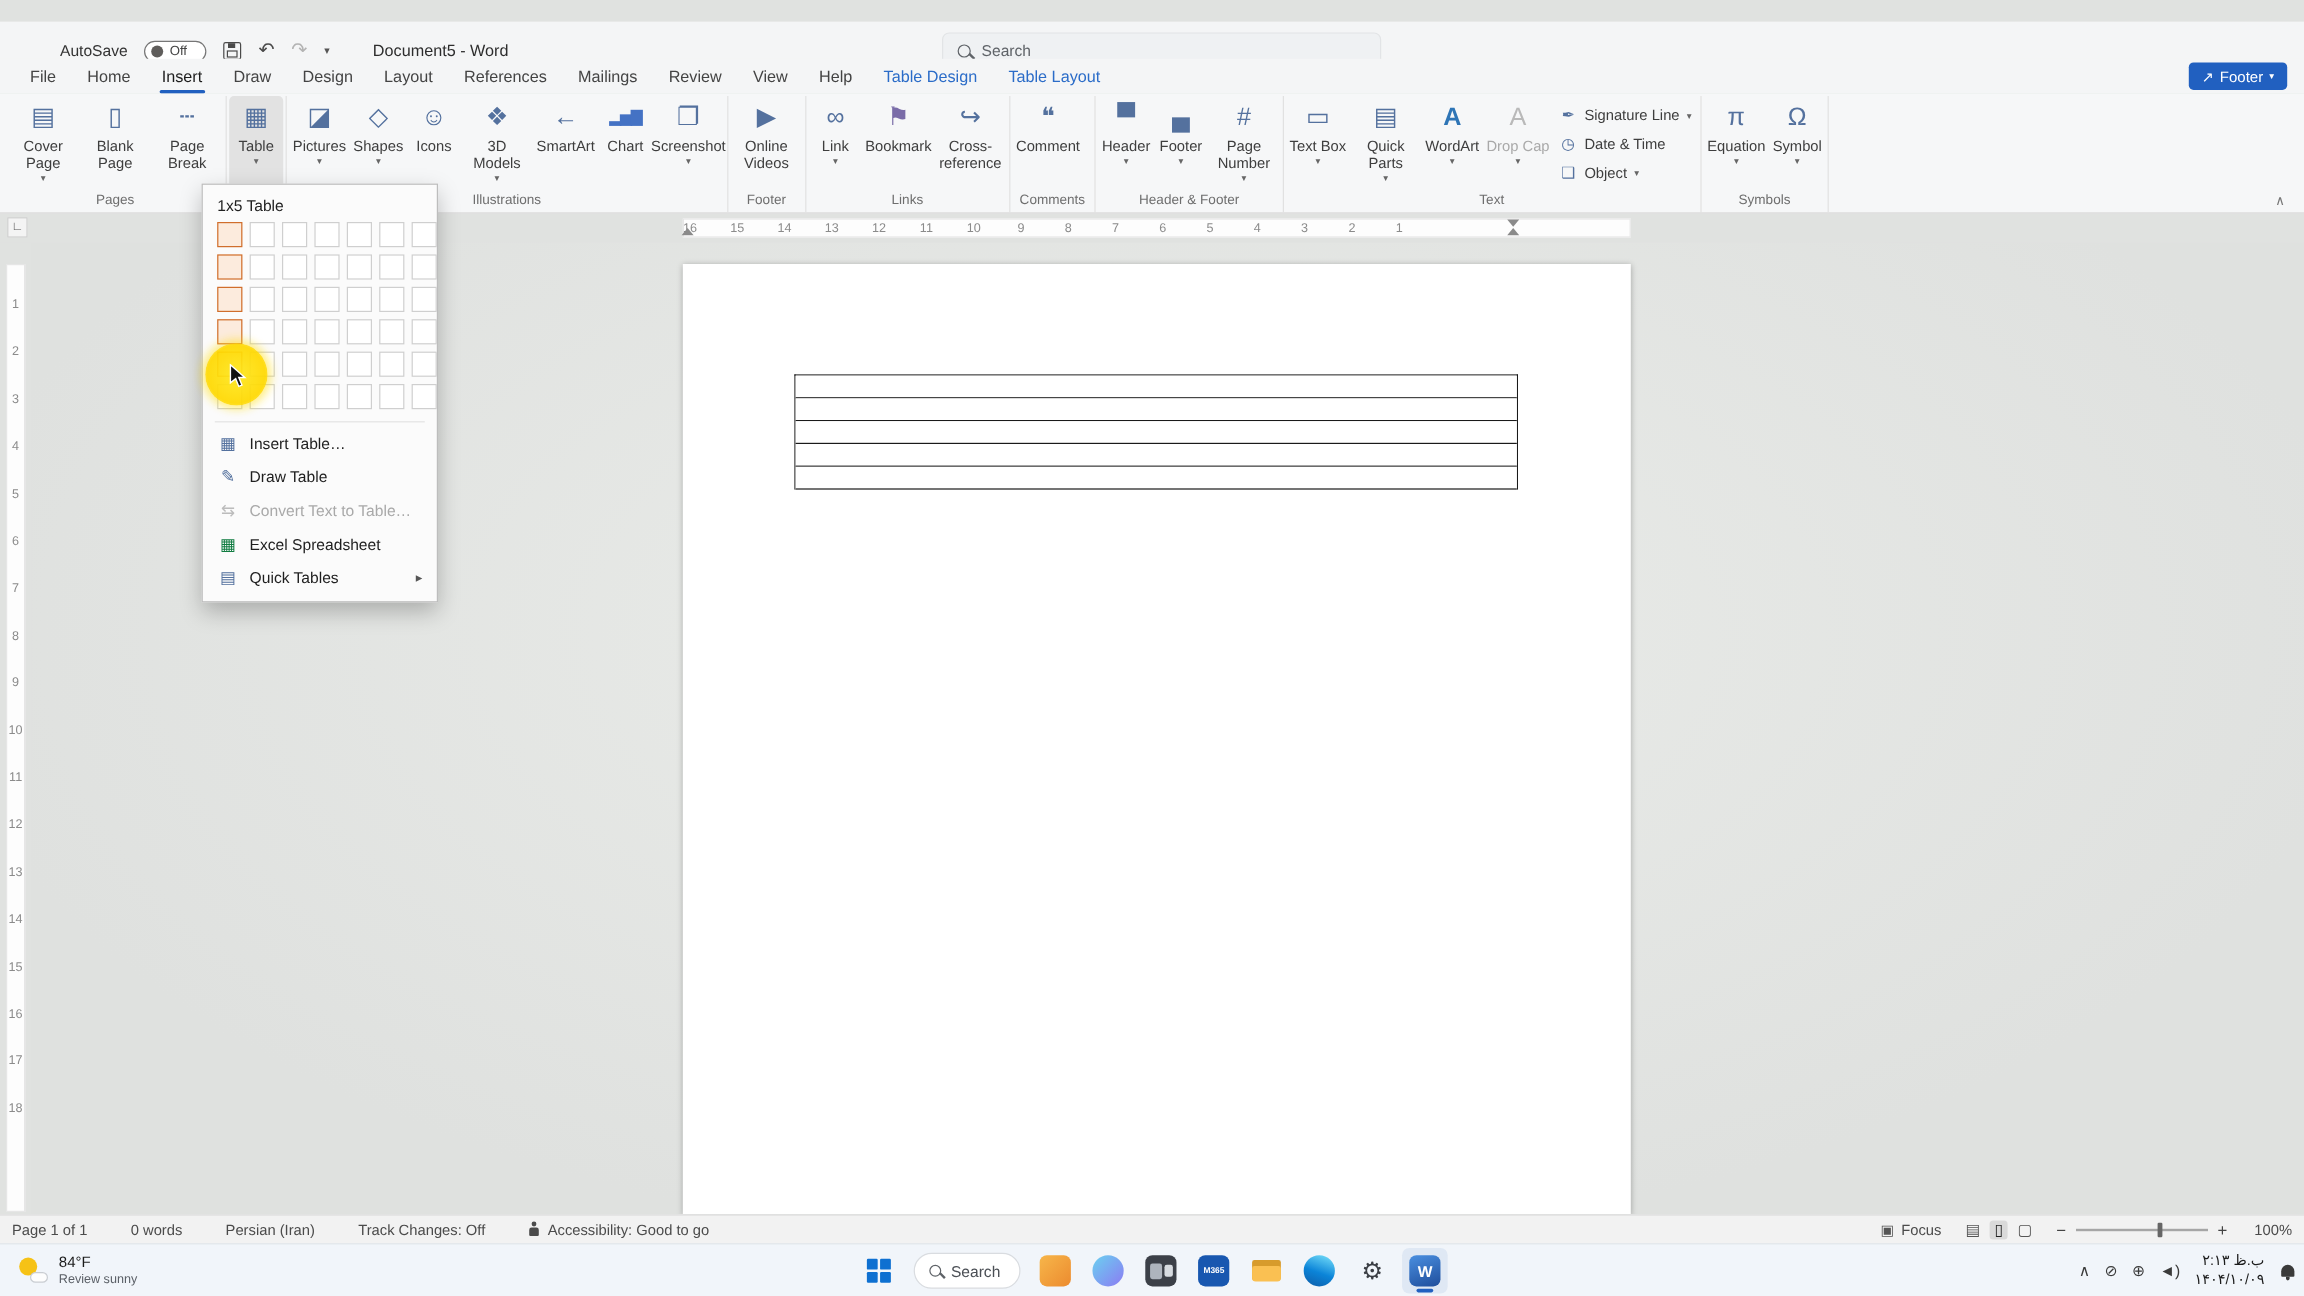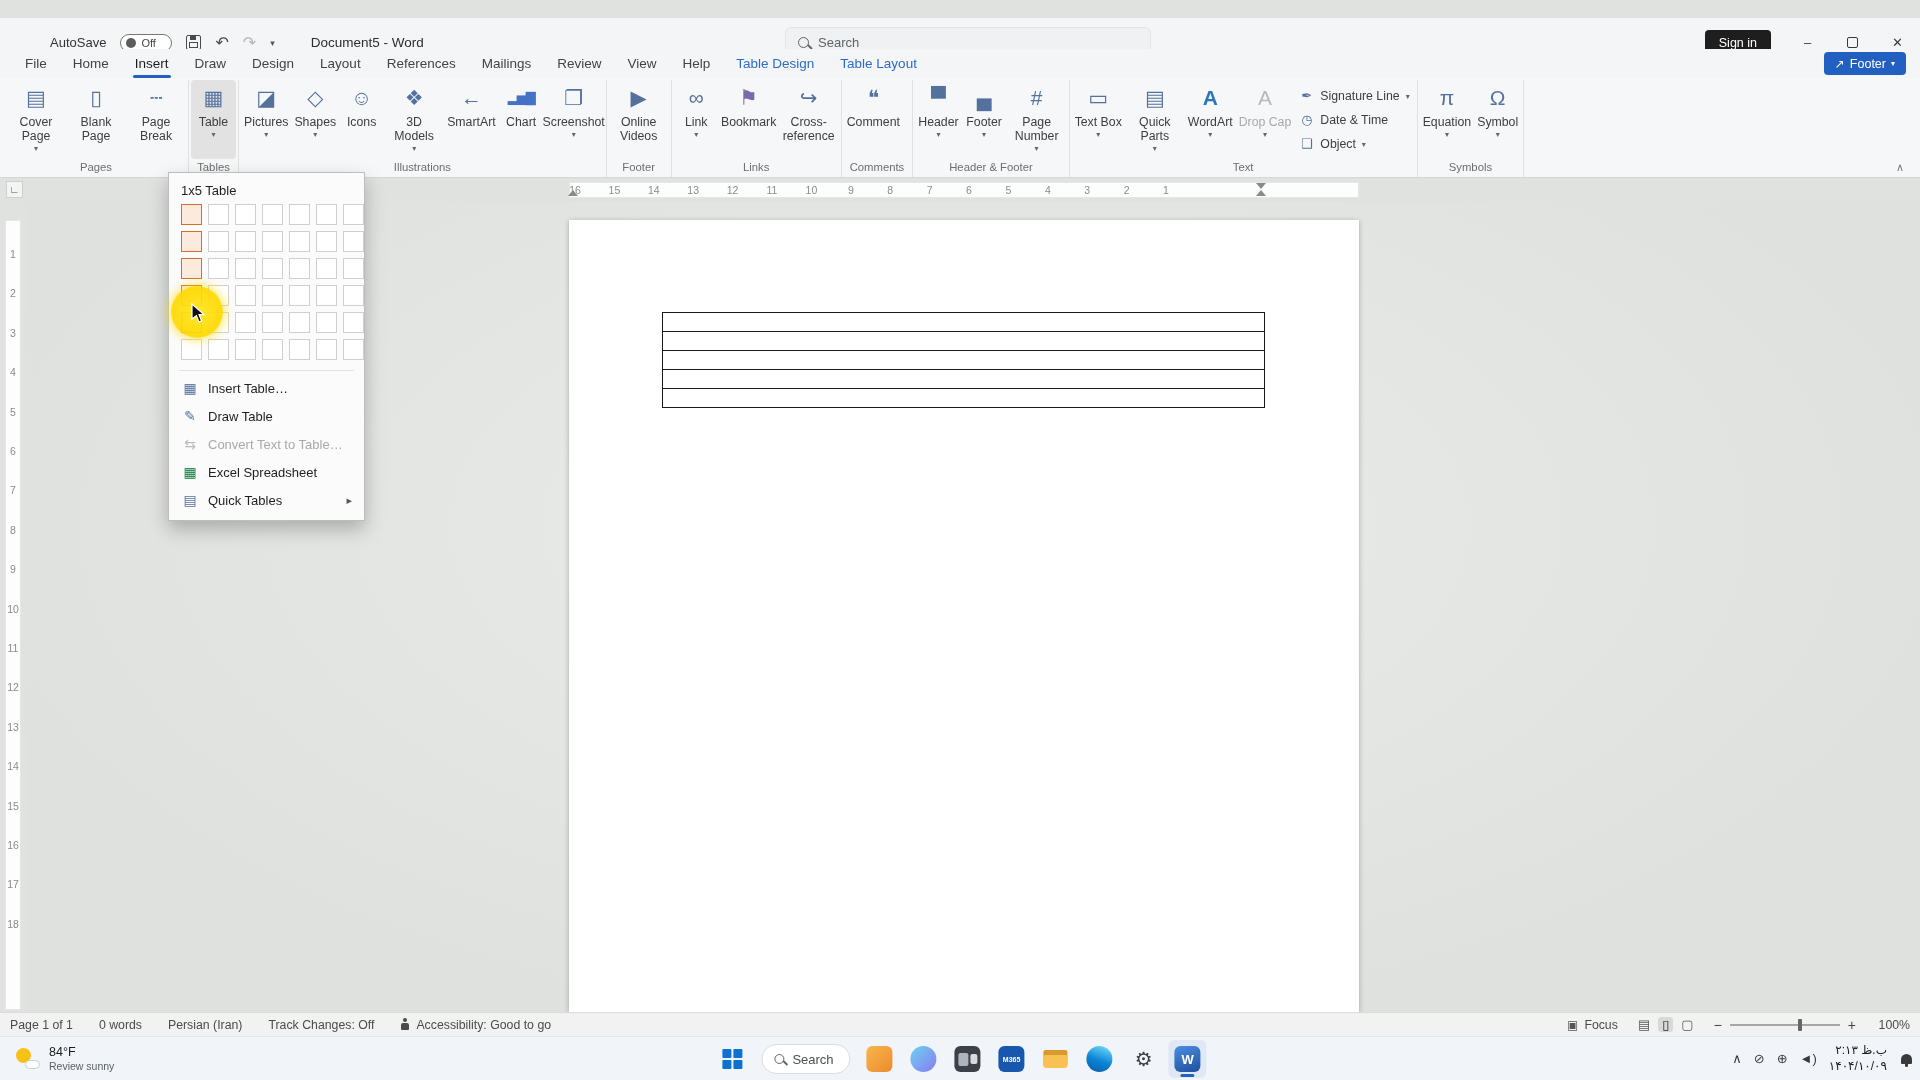--- a/index.html
+++ b/index.html
@@ -54,21 +54,21 @@
   .rsmall .sicon{font-size:13px;color:#54719e;width:15px;text-align:center;}
   .rgrouplabel{height:18px;font-size:11.3px;color:#6e6e6e;text-align:center;line-height:16px;white-space:nowrap;padding:0 6px;}
   .ribbon-collapse{position:absolute;right:16px;bottom:3px;font-size:11px;color:#777;}
   [data-name="excel-spreadsheet-icon"]{color:#107c41 !important;}
   [data-name="chart-icon"]{font-size:13px;letter-spacing:-1px;color:#4472c4;}
   [data-name="bookmark-icon"]{color:#7a6ca8;}
   [data-name="wordart-icon"]{color:#2e75b6;font-weight:bold;}
   [data-name="draw-table-icon"]{color:#b55a11;}
 
   
-  .tdropdown{position:absolute;left:168px;top:172px;width:197px;background:#fbfbfb;border:1px solid #bdbdbd;box-shadow:0 8px 18px rgba(0,0,0,.25);z-index:40;padding-top:10px;padding-bottom:6px;}
+  .tdropdown{position:absolute;left:168px;top:153px;width:197px;background:#fbfbfb;border:1px solid #bdbdbd;box-shadow:0 8px 18px rgba(0,0,0,.25);z-index:40;padding-top:10px;padding-bottom:6px;}
   .dheader{font-size:13px;color:#1f1f1f;padding:0 12px 8px;height:21px;}
   .dgrid{display:grid;grid-template-columns:repeat(7,21px);gap:6px;padding:0 12px 10px;}
   .dcell{width:21px;height:21px;background:#fff;border:1px solid #cfcfcf;}
   .dcell.sel{border:1px solid #d06e2c;background:#fcebdd;}
   .dsep{height:1px;background:#e3e3e3;margin:0 10px 3px;}
   .ditem{display:flex;align-items:center;height:28px;padding:0 12px;font-size:13px;color:#1f1f1f;gap:9px;}
   .ditem .dicon{width:18px;text-align:center;color:#54719e;font-size:14px;}
   .ditem.disabled{color:#a9a9a9;}
   .ditem.disabled .dicon{color:#bcbcbc;}
   .dsub{margin-left:auto;color:#555;font-size:11px;}
@@ -90,21 +90,21 @@
   .rv-num{position:absolute;left:5px;width:16px;text-align:center;font-size:10.5px;color:#8b8b8b;}
 
   
   .canvas{position:absolute;top:202px;left:0;right:0;bottom:68px;background:radial-gradient(ellipse at 50% 40%,#eaece9 0%,#dfe1df 75%);overflow:hidden;}
   .page{position:absolute;left:569px;top:18px;width:790px;height:792px;background:#fff;box-shadow:0 1px 5px rgba(0,0,0,.28);}
   .doctable{position:absolute;left:93px;top:92px;width:603px;border:1px solid #1a1a1a;border-bottom:none;}
   .trow{height:19px;border-bottom:1px solid #1a1a1a;background:#fff;}
 
   
   .statusbar{position:absolute;left:0;right:0;top:1012px;height:24px;background:#f2f2f2;border-top:1px solid #dcdcdc;display:flex;align-items:center;font-size:12.3px;color:#4b4b4b;padding:0 10px;z-index:20;}
-  .sb-left{display:flex;gap:26px;align-items:center;justify-content:space-between;}
+  .sb-left{display:flex;gap:36px;align-items:center;justify-content:space-between;}
   .sb-item{display:flex;align-items:center;gap:6px;white-space:nowrap;}
   .acc-icon{position:relative;width:10px;height:13px;display:inline-block;}
   .acc-icon::before{content:"";position:absolute;top:0;left:3px;width:4px;height:4px;border-radius:50%;background:#4b4b4b;}
   .acc-icon::after{content:"";position:absolute;top:5px;left:1px;width:8px;height:7px;border-radius:2px 2px 1px 1px;background:#4b4b4b;}
   .sb-right{margin-left:auto;display:flex;align-items:center;gap:16px;}
   .focus-ic{font-size:12px;color:#555;}
   .views{display:flex;gap:4px;}
   .view-ic{font-size:13px;color:#555;padding:0 4px;border-radius:3px;}
   .view-ic.sel{background:#d9d9d9;color:#222;}
   .zoomer{display:flex;align-items:center;gap:8px;}
@@ -163,28 +163,20 @@
       <span class="icon-save" data-name="save-icon"></span>
       <span class="icon-undo" data-name="undo-icon">↶</span>
       <span class="icon-redo" data-name="redo-icon">↷</span>
       <span class="icon-qat-chevron" data-name="quick-access-chevron-icon">▾</span>
       <span class="doc-title" data-name="document-title">Document5 - Word</span>
     </div>
     <div class="tb-search" data-name="title-search-box">
       <span class="lens" data-name="search-icon"></span>
       <span data-name="search-placeholder">Search</span>
     </div>
-    <div class="tb-right" data-name="window-controls">
-      <button class="signin" data-name="sign-in-button">Sign in</button>
-      <span class="win-btn" data-name="minimize-button">–</span>
-      <span class="win-btn" data-name="maximize-button">
-          <span class="maxbox" data-name="maximize-icon"></span>
-        </span>
-      <span class="win-btn" data-name="close-button">✕</span>
-    </div>
   </header>
 
   <nav class="tabsrow" data-name="ribbon-tab-bar">
     <div id="tabs" style="display:flex;" data-name="ribbon-tabs">
         <div class="tab" data-name="tab-file">File</div>
         <div class="tab" data-name="tab-home">Home</div>
         <div class="tab active" data-name="tab-insert">Insert</div>
         <div class="tab" data-name="tab-draw">Draw</div>
         <div class="tab" data-name="tab-design">Design</div>
         <div class="tab" data-name="tab-layout">Layout</div>

